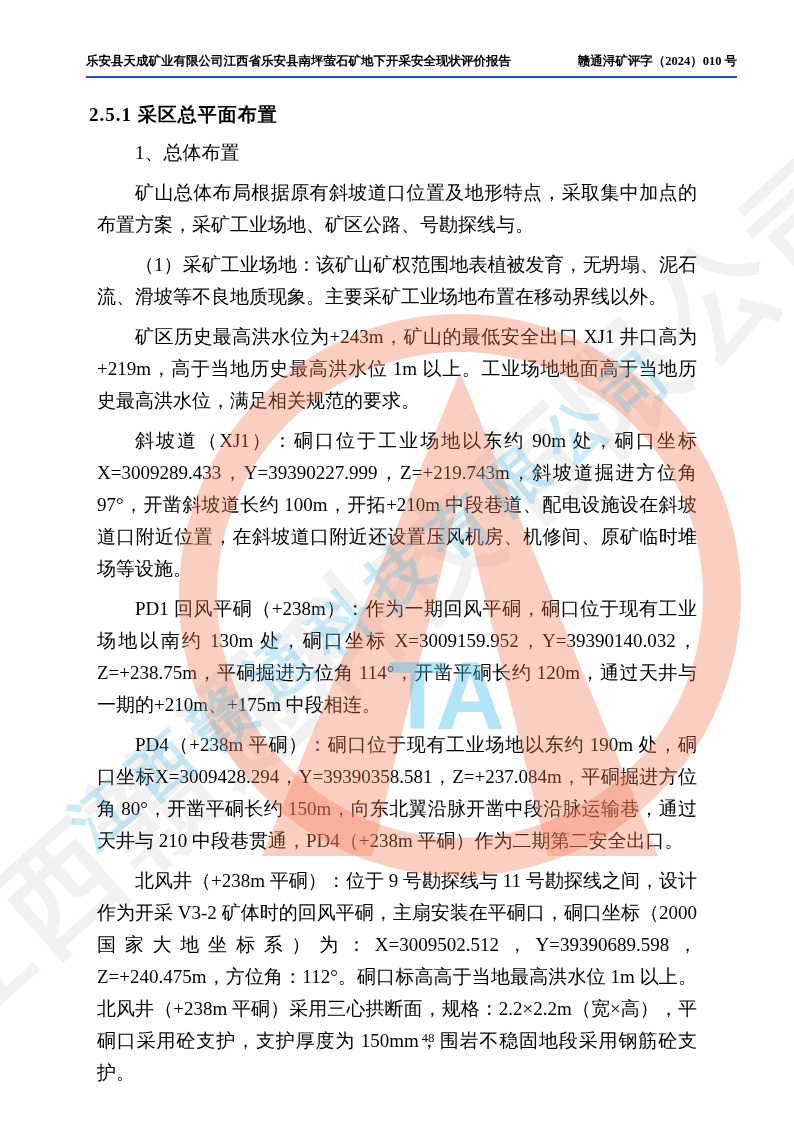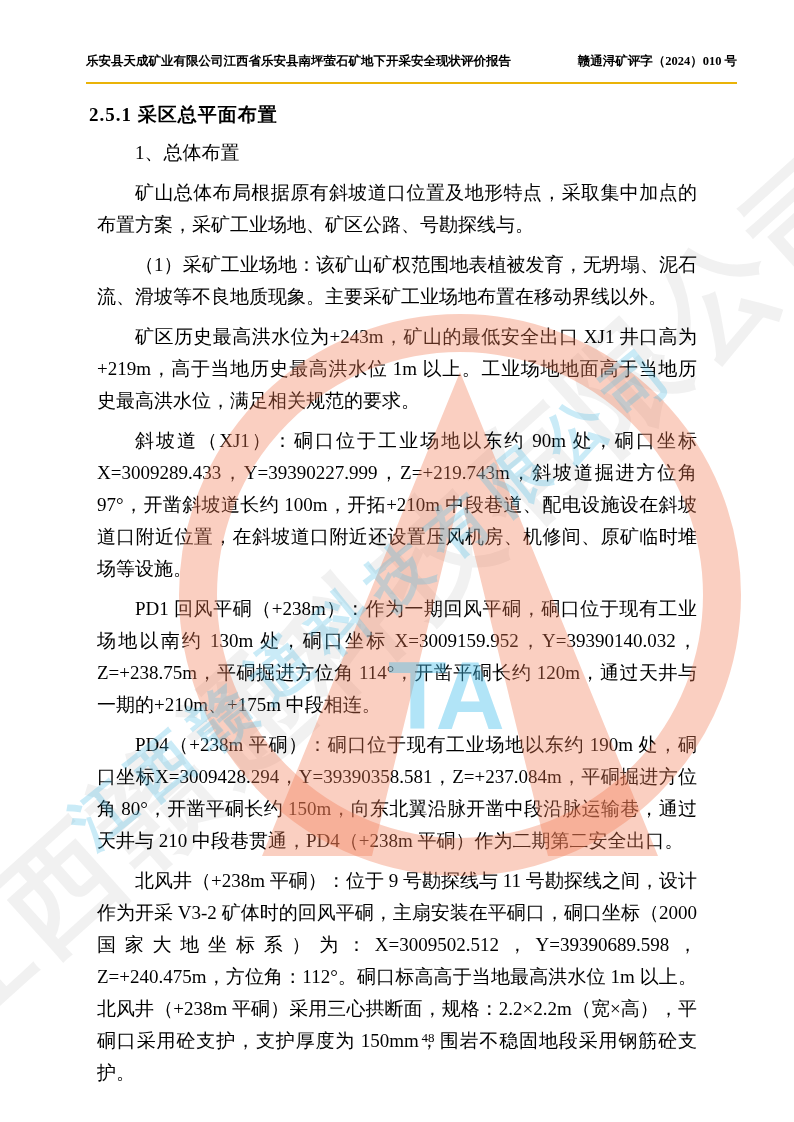--- a/index.html
+++ b/index.html
@@ -5,21 +5,21 @@
   html,body{margin:0;padding:0;}
   body{
     width:794px;height:1122px;background:#ffffff;position:relative;overflow:hidden;
     font-family:"Liberation Serif","DejaVu Serif",serif;color:#000;
   }
   .page{position:absolute;inset:0;background:#fff;}
   
   .header{
     position:absolute;left:86px;top:54px;width:651px;
     display:flex;justify-content:space-between;align-items:flex-end;
-    padding-bottom:12px;border-bottom:2px solid #eab308;
+    padding-bottom:6px;border-bottom:2px solid #1d4ed8;
     font-size:12.5px;font-weight:bold;line-height:1.25;
   }
   .header .left{max-width:480px;}
   .header .right{white-space:nowrap;}
   
   .content{position:absolute;left:89px;top:102px;width:616px;}
   .sec-title{font-size:21px;font-weight:bold;margin:6px 0 12px 0;letter-spacing:2px;}
   .subsec-title{font-size:19px;font-weight:bold;margin:0 0 9px 0;letter-spacing:1px;}
   .content p{
     font-size:19px;line-height:32px;margin:8px;

